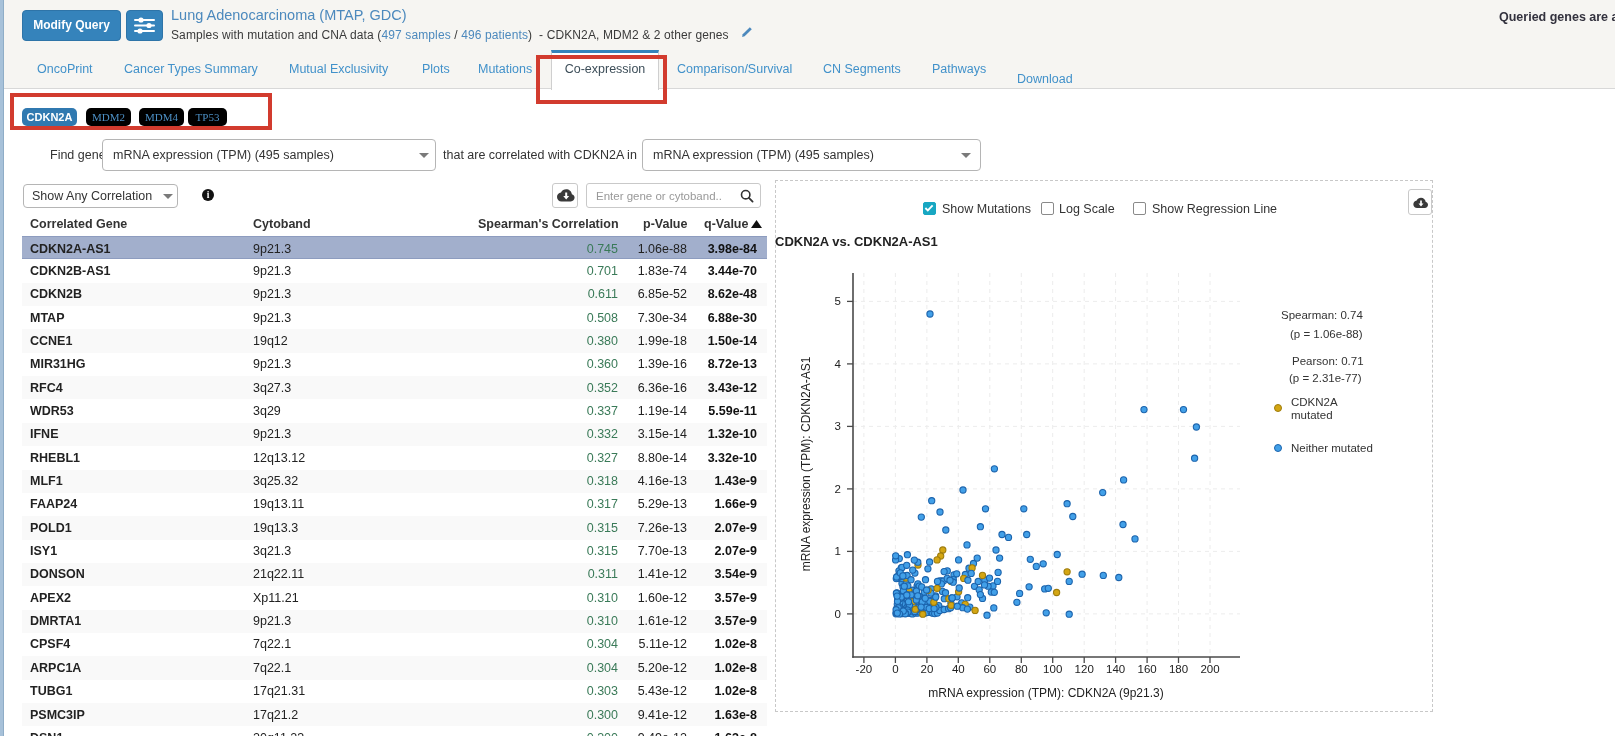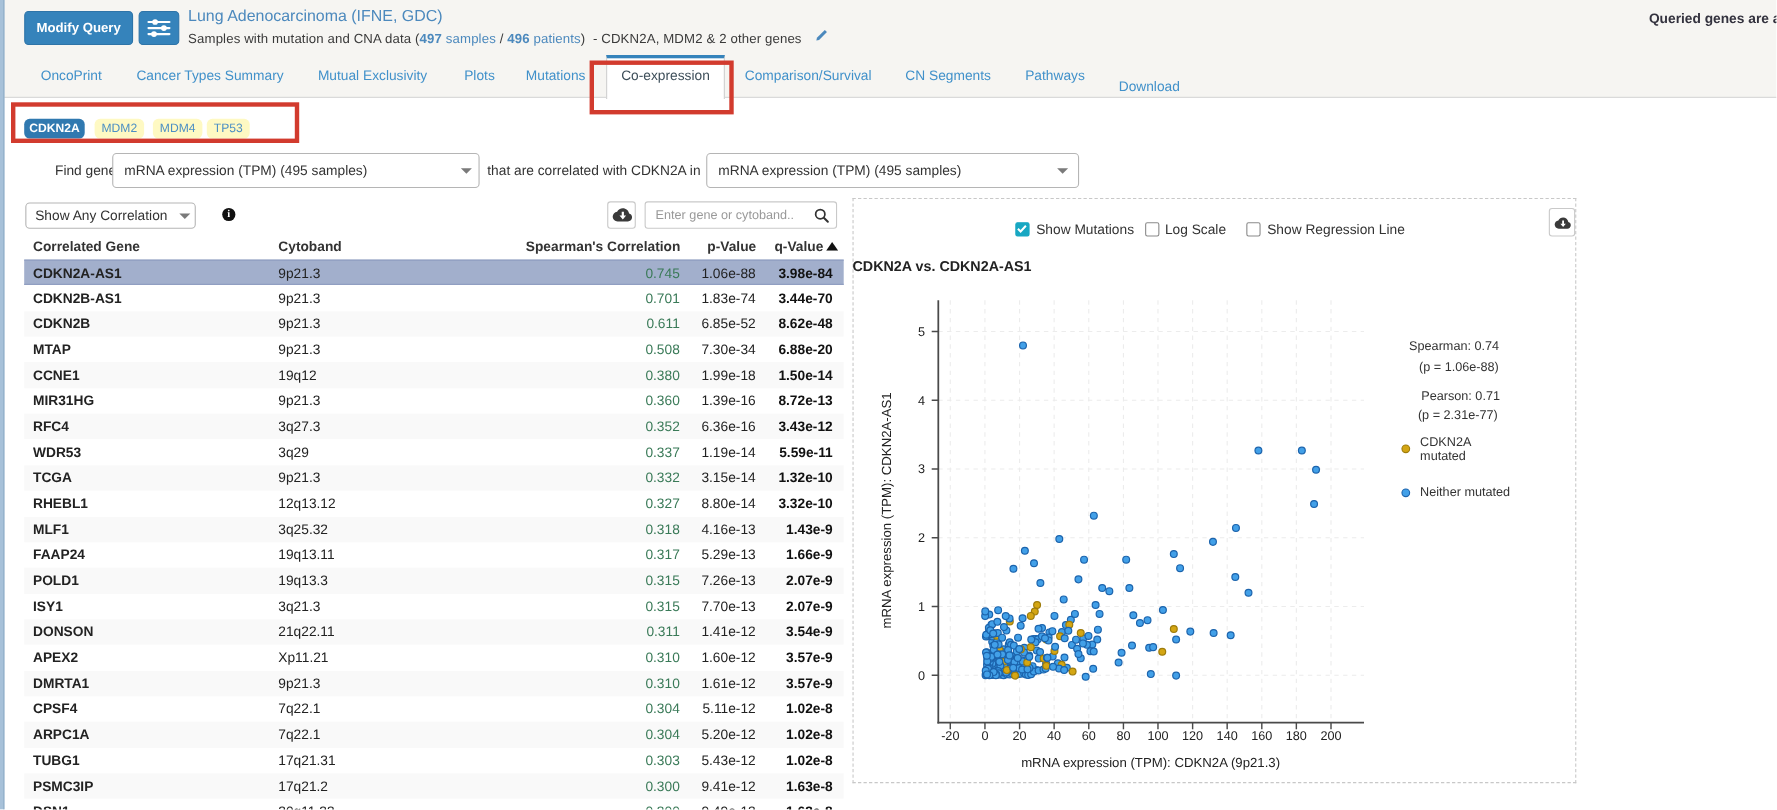--- a/index.html
+++ b/index.html
@@ -8,33 +8,33 @@
   .abs { position:absolute; }
   
   #header { left:0; top:0; width:1615px; height:89px; background:#f6f5f2; border-bottom:1px solid #d8d8d8; }
   #leftstrip { left:0; top:0; width:4px; height:736px; background:#a7c1d9; border-right:1px solid #8fadc7; z-index:50;}
   #btnModify { left:22px; top:10px; width:99px; height:31px; background:#3583bb; border:1px solid #2e74a8; border-radius:4px;
      color:#fff; font-size:12px; font-weight:bold; text-align:center; line-height:29px; }
   #btnGear { left:126px; top:10px; width:37px; height:31px; background:#3583bb; border:1px solid #2e74a8; border-radius:4px; }
   #title { left:171px; top:7px; font-size:14.5px; color:#4c89bd; }
   #subtitle { left:171px; top:26px; font-size:12px; letter-spacing:0.12px; color:#3a3a3a; }
   #subtitle .bl { color:#4c89bd; }
-  #subtitle b.bl { font-weight:bold; }
+  #subtitle b.bl { font-weight:normal; }
   #queried { left:1499px; top:10px; font-size:12.5px; font-weight:bold; color:#33323e; white-space:nowrap; }
   
   .tab { position:absolute; top:62px; font-size:12.5px; color:#4191ca; white-space:nowrap; }
   #activetab { left:551px; top:50px; width:108px; height:40px; background:#fff; border:1px solid #cfcfcf; border-bottom:none;
      border-top:3px solid #3583bb; z-index:5; text-align:center; font-size:12.5px; color:#3d4e59; padding-top:9px;}
   
   #redrect1 { left:536px; top:55px; width:131px; height:49px; border:4px solid #d23b2e; z-index:10; }
   #redrect2 { left:10px; top:93px; width:262px; height:37px; border:4px solid #d23b2e; z-index:10; }
   
   .pill { position:absolute; top:108px; height:18px; border-radius:5px; font-size:11px; line-height:18px; text-align:center; }
   .pill.on { background:#3079b0; color:#fff; font-weight:bold; }
-  .pill.off { background:#fef9c3; color:#4c8fc4; }
+  .pill.off { background:#000000; color:#4c8fc4;font-family:Liberation Serif, serif; }
   
   .lbl { font-size:12.5px; color:#333; }
   .dd { position:absolute; background:#fff; border:1px solid #b5b5b5; border-radius:4px; font-size:12.5px; color:#333; }
   .caret { position:absolute; width:0; height:0; border-left:5px solid transparent; border-right:5px solid transparent; border-top:5px solid #7a7a7a; }
   
   #ddcorr { left:23px; top:184px; width:155px; height:24px; line-height:22px; padding-left:8px; font-size:12.5px;}
   #info { left:202px; top:189px; width:12px; height:12px; border-radius:50%; background:#111; color:#fff; font-size:9.5px; font-weight:bold;
      text-align:center; line-height:12px; font-family:"Liberation Serif", serif; }
   #dlbtn1 { left:552px; top:183px; width:26px; height:25px; border:1px solid #c9c9c9; border-radius:3px; background:#fff; }
   #search { left:586px; top:183px; width:175px; height:25px; border:1px solid #c9c9c9; border-radius:3px; background:#fff; }
@@ -66,21 +66,21 @@
 <div id="btnGear" class="abs"><svg width="35" height="29" viewBox="0 0 35 29">
   <g stroke="#fff" stroke-width="2" stroke-linecap="round">
     <line x1="8" y1="9" x2="27" y2="9"></line>
         <line x1="8" y1="14.5" x2="27" y2="14.5"></line>
         <line x1="8" y1="20" x2="27" y2="20"></line>
   </g>
   <circle cx="14" cy="9" r="2.6" fill="#fff"></circle>
       <circle cx="22" cy="14.5" r="2.6" fill="#fff"></circle>
       <circle cx="13" cy="20" r="2.6" fill="#fff"></circle>
 </svg></div>
-<div id="title" class="abs">Lung Adenocarcinoma (IFNE, GDC)</div>
+<div id="title" class="abs">Lung Adenocarcinoma (MTAP, GDC)</div>
 <div id="subtitle" class="abs">Samples with mutation and CNA data (<b class="bl">497</b><span class="bl"> samples</span> / <b class="bl">496</b><span class="bl"> patients</span>)&nbsp; - CDKN2A, MDM2 &amp; 2 other genes <svg style="margin-left:8px" width="13" height="13" viewBox="0 0 16 16">
       <path fill="#4c89bd" d="M12.1 1.5 l2.4 2.4 -8.8 8.8 -3.1 0.7 0.7-3.1 z"></path>
     </svg></div>
 <div id="queried" class="abs">Queried genes are altered in</div>
 
 <div class="tab" style="left:37px;">OncoPrint</div>
 <div class="tab" style="left:124px;">Cancer Types Summary</div>
 <div class="tab" style="left:289px;">Mutual Exclusivity</div>
 <div class="tab" style="left:422px;">Plots</div>
 <div class="tab" style="left:478px;">Mutations</div>
@@ -146,21 +146,21 @@
     <span class="c1">9p21.3</span>
     <span class="c2">0.611</span>
     <span class="c3">6.85e-52</span>
     <span class="c4">8.62e-48</span>
   </div>
 <div class="row" style="top:306.05px;">
     <span class="c0">MTAP</span>
     <span class="c1">9p21.3</span>
     <span class="c2">0.508</span>
     <span class="c3">7.30e-34</span>
-    <span class="c4">6.88e-20</span>
+    <span class="c4">6.88e-30</span>
   </div>
 <div class="row alt" style="top:329.40px;">
     <span class="c0">CCNE1</span>
     <span class="c1">19q12</span>
     <span class="c2">0.380</span>
     <span class="c3">1.99e-18</span>
     <span class="c4">1.50e-14</span>
   </div>
 <div class="row" style="top:352.75px;">
     <span class="c0">MIR31HG</span>
@@ -177,21 +177,21 @@
     <span class="c4">3.43e-12</span>
   </div>
 <div class="row" style="top:399.45px;">
     <span class="c0">WDR53</span>
     <span class="c1">3q29</span>
     <span class="c2">0.337</span>
     <span class="c3">1.19e-14</span>
     <span class="c4">5.59e-11</span>
   </div>
 <div class="row alt" style="top:422.80px;">
-    <span class="c0">TCGA</span>
+    <span class="c0">IFNE</span>
     <span class="c1">9p21.3</span>
     <span class="c2">0.332</span>
     <span class="c3">3.15e-14</span>
     <span class="c4">1.32e-10</span>
   </div>
 <div class="row" style="top:446.15px;">
     <span class="c0">RHEBL1</span>
     <span class="c1">12q13.12</span>
     <span class="c2">0.327</span>
     <span class="c3">8.80e-14</span>

